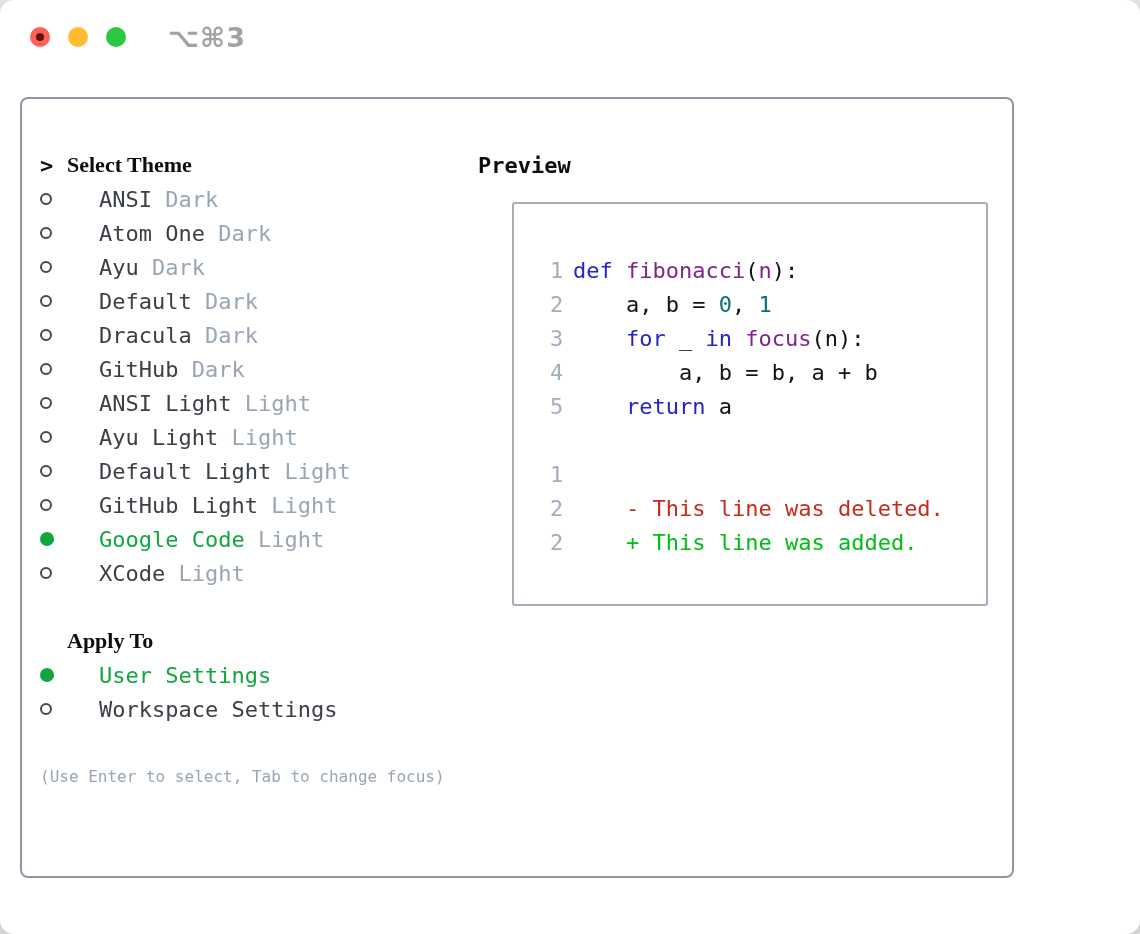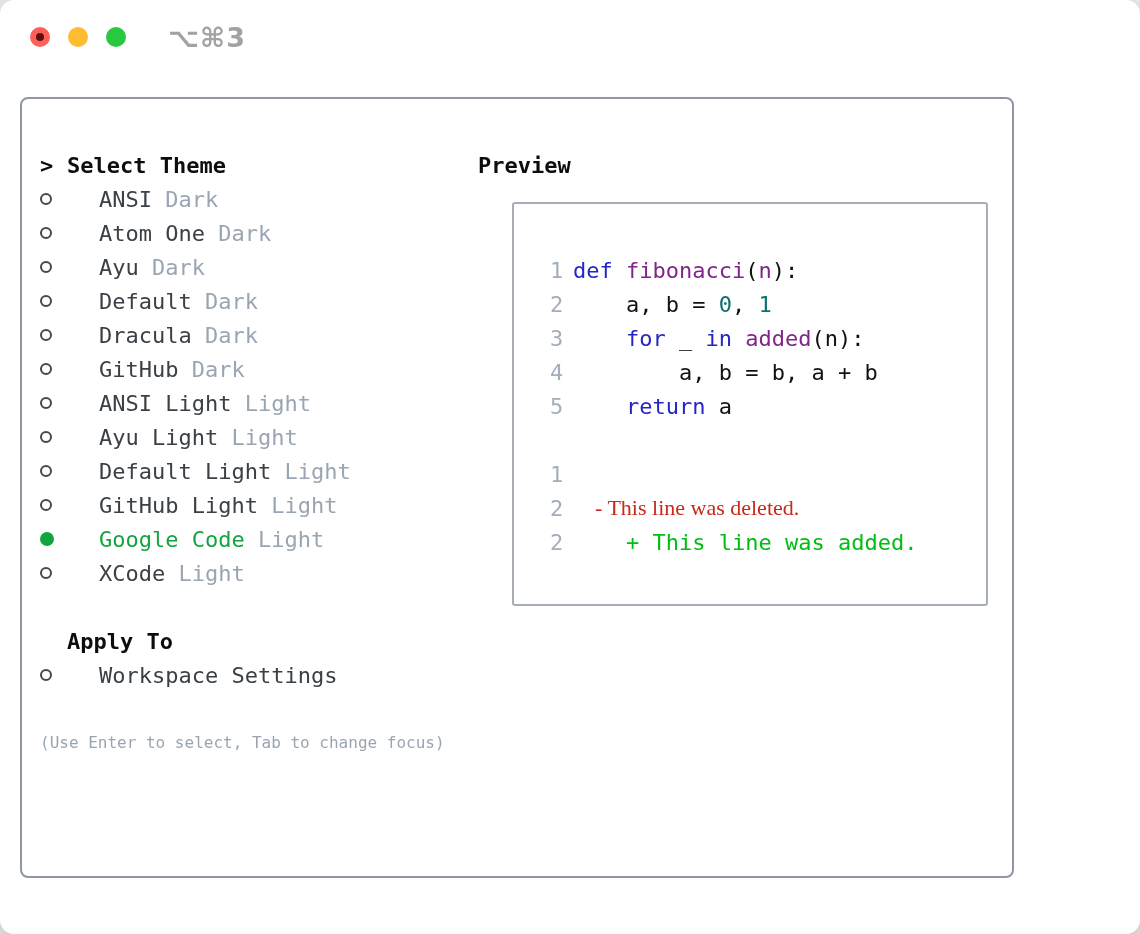--- a/index.html
+++ b/index.html
@@ -29,21 +29,21 @@
   }
   
   .panel{
     position:absolute;left:20px;top:97px;width:994px;height:781px;
     border:2px solid var(--panel_border);border-radius:8px;background:#fff;box-sizing:border-box;
   }
   .col-left{position:absolute;left:18px;top:49px;width:450px;}
   .row{display:flex;align-items:center;height:34px;white-space:pre;font-size:22px;}
   .marker-cell{width:27px;flex:0 0 27px;display:flex;align-items:center;}
   .prompt{font-weight:700;color:var(--header_text);}
-  .hdr{font-weight:700;color:var(--header_text);}
+  .hdr{font-weight:700;color:var(--header_text);font-family:Liberation Serif, serif;}
   .radio{width:12px;height:12px;border-radius:50%;border:2px solid #43484f;box-sizing:border-box;}
   .radio.sel{width:14px;height:14px;border:none;background:var(--accent_green);}
   .t-name{color:var(--item_text);margin-left:32px;}
   .t-name.sel{color:var(--accent_green);}
   .t-var{color:var(--muted);}
   .spacer{height:34px;}
   .help{
     font-size:16px;line-height:34px;color:var(--muted);width:440px;white-space:normal;
   }
   
@@ -54,21 +54,21 @@
     border:2px solid var(--preview_border);border-radius:3px;box-sizing:border-box;background:#fff;
     padding:49px 0 0 36px;overflow:hidden;
   }
   .code-line{height:34px;display:flex;align-items:center;white-space:pre;font-size:22px;}
   .ln{display:inline-block;width:23px;color:var(--line_number);}
   .tok-kw{color:var(--code_keyword);}
   .tok-fn{color:var(--code_function);}
   .tok-lit{color:var(--code_literal);}
   .tok-pl{color:var(--code_plain);}
   .tok-ctx{color:var(--diff_context);}
-  .tok-del{color:var(--diff_deleted);font-family:Liberation Serif, serif;}
+  .tok-del{color:var(--diff_deleted);}
   .tok-add{color:var(--diff_added);}
 </style>
 </head>
 <body>
 
 <div class="window">
 
   <div class="titlebar">
     <div class="dot dot-red"></div>
     <div class="dot dot-yellow"></div>
@@ -100,35 +100,36 @@
         </div>
 
       <div class="spacer"></div>
 
       <div class="row">
         <span class="marker-cell"></span>
         <span class="hdr">Apply To</span>
       </div>
 
       <div id="apply-items">
+          <div class="row"><span class="marker-cell"><span class="radio sel"></span></span><span class="t-name sel">User Settings</span></div>
           <div class="row"><span class="marker-cell"><span class="radio"></span></span><span class="t-name">Workspace Settings</span></div>
         </div>
 
       <div class="spacer"></div>
 
       <div class="help">(Use Enter to select, Tab to change focus)</div>
     </div>
 
     <div class="preview-title">Preview</div>
 
     <div class="preview-box">
       <div id="preview-lines">
           <div class="code-line"><span class="ln">1</span><span class="tok-kw">def</span><span class="tok-pl"> </span><span class="tok-fn">fibonacci</span><span class="tok-pl">(</span><span class="tok-fn">n</span><span class="tok-pl">):</span></div>
           <div class="code-line"><span class="ln">2</span><span class="tok-pl">    a, b = </span><span class="tok-lit">0</span><span class="tok-pl">, </span><span class="tok-lit">1</span></div>
-          <div class="code-line"><span class="ln">3</span><span class="tok-pl">    </span><span class="tok-kw">for</span><span class="tok-pl"> _ </span><span class="tok-kw">in</span><span class="tok-pl"> </span><span class="tok-fn">added</span><span class="tok-pl">(n):</span></div>
+          <div class="code-line"><span class="ln">3</span><span class="tok-pl">    </span><span class="tok-kw">for</span><span class="tok-pl"> _ </span><span class="tok-kw">in</span><span class="tok-pl"> </span><span class="tok-fn">focus</span><span class="tok-pl">(n):</span></div>
           <div class="code-line"><span class="ln">4</span><span class="tok-pl">        a, b = b, a + b</span></div>
           <div class="code-line"><span class="ln">5</span><span class="tok-pl">    </span><span class="tok-kw">return</span><span class="tok-pl"> a</span></div>
           <div class="code-line"><span class="ln"></span></div>
           <div class="code-line"><span class="ln">1</span></div>
           <div class="code-line"><span class="ln">2</span><span class="tok-del">    - This line was deleted.</span></div>
           <div class="code-line"><span class="ln">2</span><span class="tok-add">    + This line was added.</span></div>
         </div>
     </div>
 
   </div>

